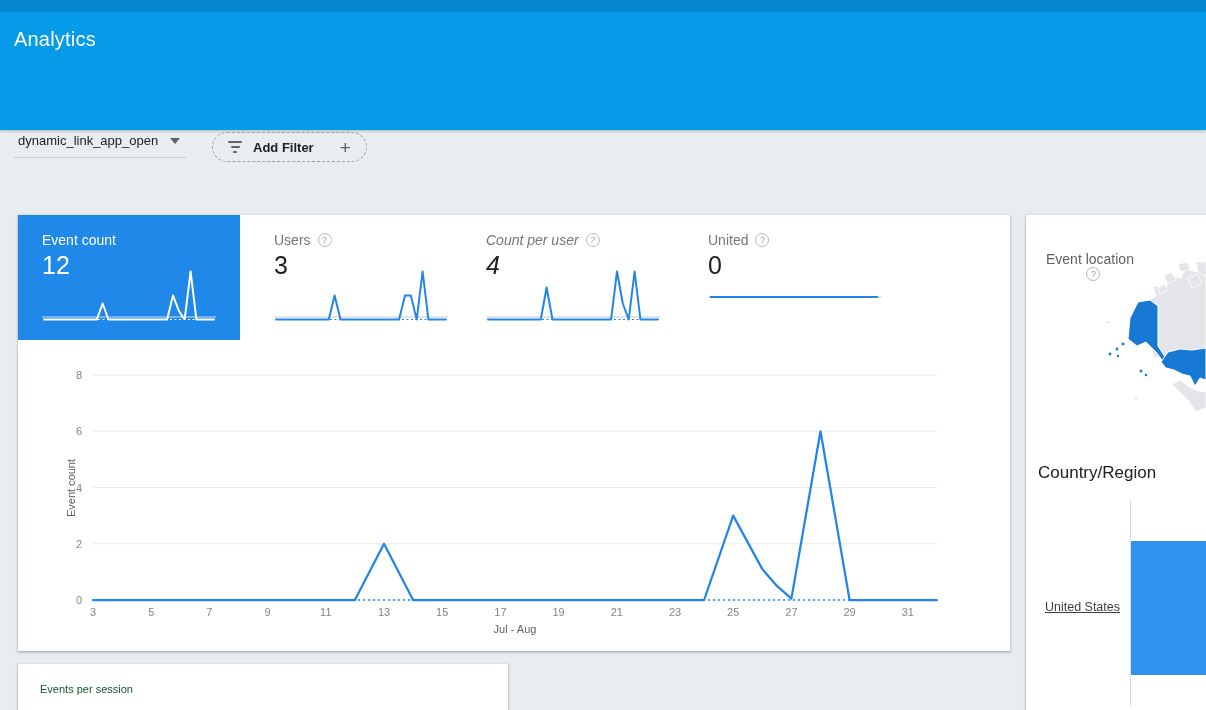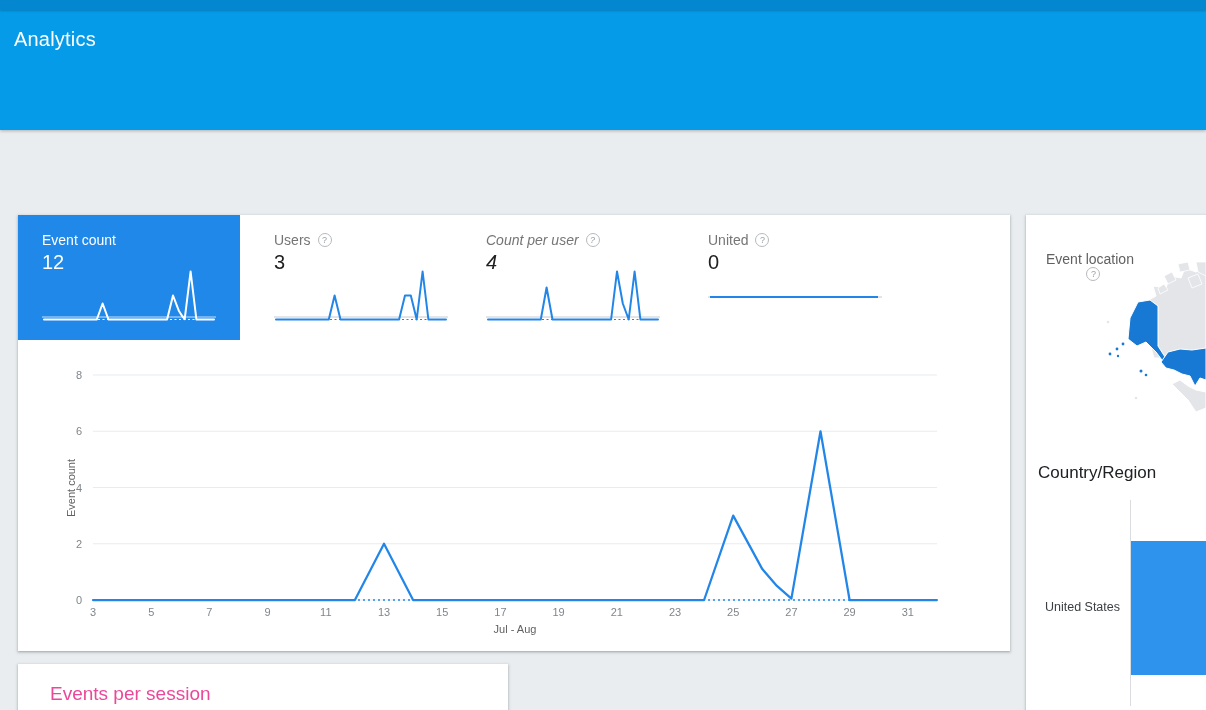--- a/index.html
+++ b/index.html
@@ -41,53 +41,68 @@
   .main-card{left:18px;top:215px;width:992px;height:436px;}
   .right-card{left:1026px;top:215px;width:204px;height:520px;overflow:hidden;}
   .bottom-card{left:18px;top:664px;width:490px;height:70px;}
 
   
   #metric-cards{position:absolute;left:0;top:0;height:125px;width:100%;}
   .metric-card{position:absolute;top:0;height:125px;width:222px;cursor:pointer;}
   .metric-card.selected{background:var(--selected);}
   .m-title{margin:17px 0 0 24px;font-size:14px;color:#757575;display:flex;align-items:center;}
   .metric-card.selected .m-title{color:#fff;}
-  .m-value{margin:3px 0 0 24px;font-size:20px;color:#212121;}
+  .m-value{margin:3px 0 0 24px;font-size:25px;color:#212121;}
   .metric-card.selected .m-value{color:#fff;}
   .help{display:inline-flex;align-items:center;justify-content:center;width:14px;height:14px;margin-left:7px;
         border:1px solid #b6babe;border-radius:50%;font-size:9px;color:#9aa0a6;cursor:pointer;}
   .spark{position:absolute;left:24px;top:48px;width:174px;height:62px;overflow:visible;}
 
   
   #main-chart{position:absolute;left:0;top:0;width:992px;height:436px;}
   #main-chart text{font-family:"Liberation Sans",sans-serif;}
   .ylabel{position:absolute;left:24px;top:160px;height:225px;display:flex;align-items:center;}
   .ylabel span{transform:rotate(-90deg);transform-origin:center;font-size:11px;color:#616161;white-space:nowrap;display:block;}
 
   
   .loc-title{position:absolute;left:20px;top:36px;font-size:14px;color:#616161;display:flex;align-items:center;flex-direction:column;}
   #map{position:absolute;left:12px;top:47px;width:168px;height:185px;}
   .country-label{position:absolute;left:12px;top:248px;font-size:17px;color:#202124;}
   .loc-axis{position:absolute;left:104px;top:285px;width:1px;height:206px;background:#dadce0;}
-  .loc-row-label{position:absolute;left:0;width:99px;text-align:right;padding-right:5px;font-size:12.5px;color:#3c4043;}
+  .loc-row-label{position:absolute;left:0;width:99px;text-align:right;padding-right:5px;font-size:12.5px;color:#3c4043;text-decoration:underline;}
   .loc-bar{position:absolute;left:105px;background:var(--bar);cursor:pointer;}
 
   
-  .bc-title{padding:19px 0 0 32px;font-size:19px;color:#ec4899;}
+  .bc-title{padding:19px 0 0 22px;font-size:11px;color:#14532d;}
 </style>
 </head>
 <body>
 
 <div class="page">
 
   <div class="header">
     <div class="top-strip"></div>
     <div class="app-title">Analytics</div>
   </div>
 
+  <div class="filter-row">
+    <div class="event-select">
+      <span class="val">dynamic_link_app_open</span>
+      <span class="caret"></span>
+    </div>
+    <div class="add-filter">
+      <span class="filter-icon">
+          <i></i>
+          <i></i>
+          <i></i>
+        </span>
+      <span class="lbl">Add Filter</span>
+      <span class="plus">+</span>
+    </div>
+  </div>
 
   <div class="card main-card">
     <svg id="main-chart" viewBox="0 0 992 436">
         <line x1="75" x2="919" y1="385" y2="385" stroke="#e9ebee" stroke-width="1"></line>
         <text x="64" y="389" text-anchor="end" fill="#80868b" font-size="11">0</text>
         <line x1="75" x2="919" y1="328.75" y2="328.75" stroke="#e9ebee" stroke-width="1"></line>
         <text x="64" y="332.75" text-anchor="end" fill="#80868b" font-size="11">2</text>
         <line x1="75" x2="919" y1="272.5" y2="272.5" stroke="#e9ebee" stroke-width="1"></line>
         <text x="64" y="276.5" text-anchor="end" fill="#80868b" font-size="11">4</text>
         <line x1="75" x2="919" y1="216.25" y2="216.25" stroke="#e9ebee" stroke-width="1"></line>

